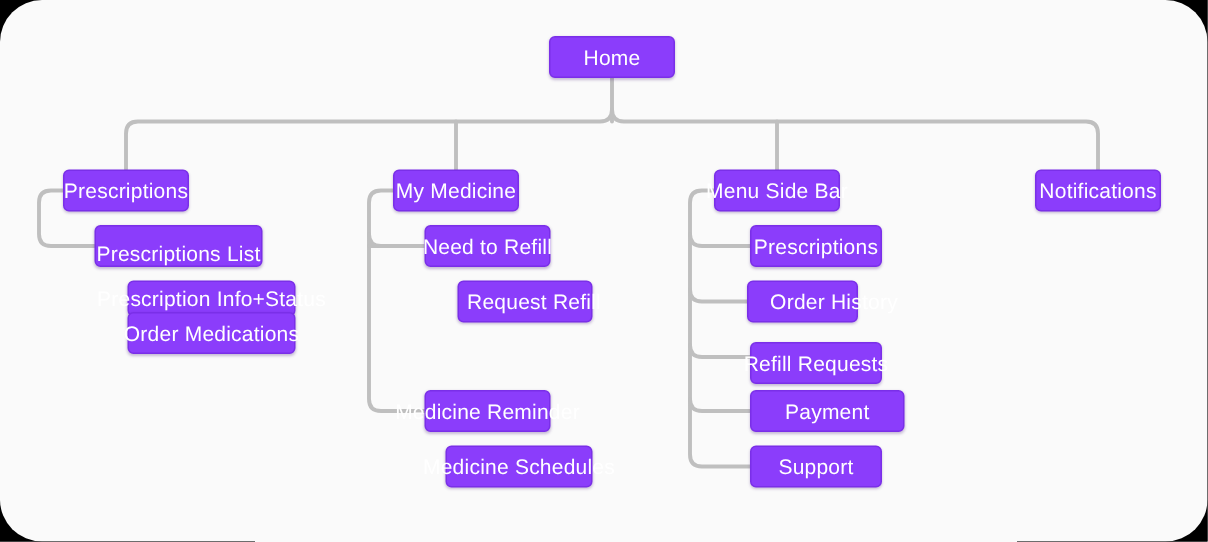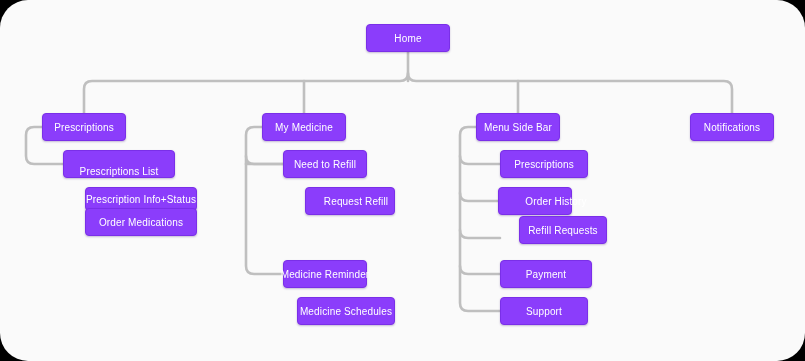--- a/index.html
+++ b/index.html
@@ -27,21 +27,21 @@
     height: 361px;
     pointer-events: none;
   }
   .node {
     position: absolute;
     box-sizing: border-box;
     background: #8B3DFB;
     border: 1px solid #7A2FE8;
     border-radius: 4px;
     color: #FFFFFF;
-    font-size: 10px;
+    font-size: 14px;
     letter-spacing: 0.15px;
     display: flex;
     align-items: center;
     justify-content: center;
     text-align: center;
     white-space: nowrap;
     box-shadow: 0 1px 2px rgba(60, 20, 120, 0.28);
     z-index: 2;
   }
 </style>
@@ -106,24 +106,24 @@
       </div>
       <div class="node" style="left: 476px; top: 113px; width: 84px; height: 28px;">
         <span>Menu Side Bar</span>
       </div>
       <div class="node" style="left: 500px; top: 150px; width: 88px; height: 28px;">
         <span>Prescriptions</span>
       </div>
       <div class="node" style="left: 498px; top: 187px; width: 74px; height: 28px; padding-left: 42px;">
         <span>Order History</span>
       </div>
-      <div class="node" style="left: 500px; top: 216px; width: 88px; height: 28px; margin-left: 19px;">
+      <div class="node" style="left: 500px; top: 228px; width: 88px; height: 28px;">
         <span>Refill Requests</span>
       </div>
-      <div class="node" style="left: 500px; top: 260px; width: 92px; height: 28px;">
+      <div class="node" style="left: 500px; top: 260px; width: 103px; height: 28px;">
         <span>Payment</span>
       </div>
       <div class="node" style="left: 500px; top: 297px; width: 88px; height: 28px;">
         <span>Support</span>
       </div>
       <div class="node" style="left: 690px; top: 113px; width: 84px; height: 28px;">
         <span>Notifications</span>
       </div>
     </div>
 

